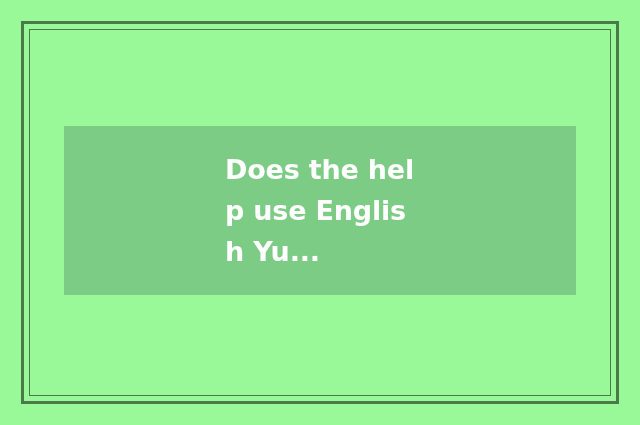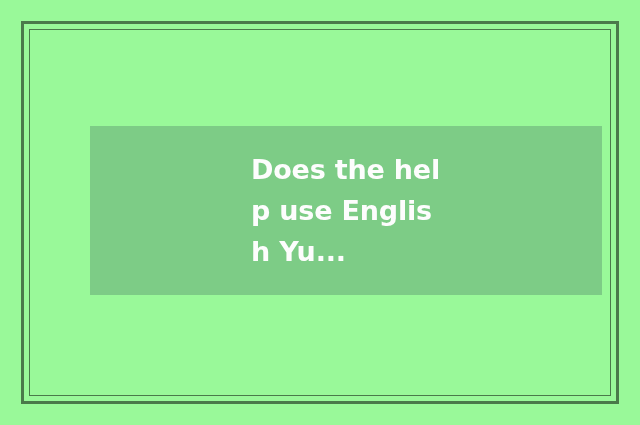--- a/index.html
+++ b/index.html
@@ -51,21 +51,20 @@
     left: 64px;
     top: 126px;
     width: 512px;
     height: 169px;
     background: #7dcc86;
     box-sizing: border-box;
     display: flex;
     align-items: center;
     justify-content: center;
     overflow: hidden;
-    margin-left: 26px;
   }
 
   .headline-wrap {
     width: 190px;
     text-align: left;
   }
 
   .headline {
     margin: 0;
     color: #fdfdfd;

